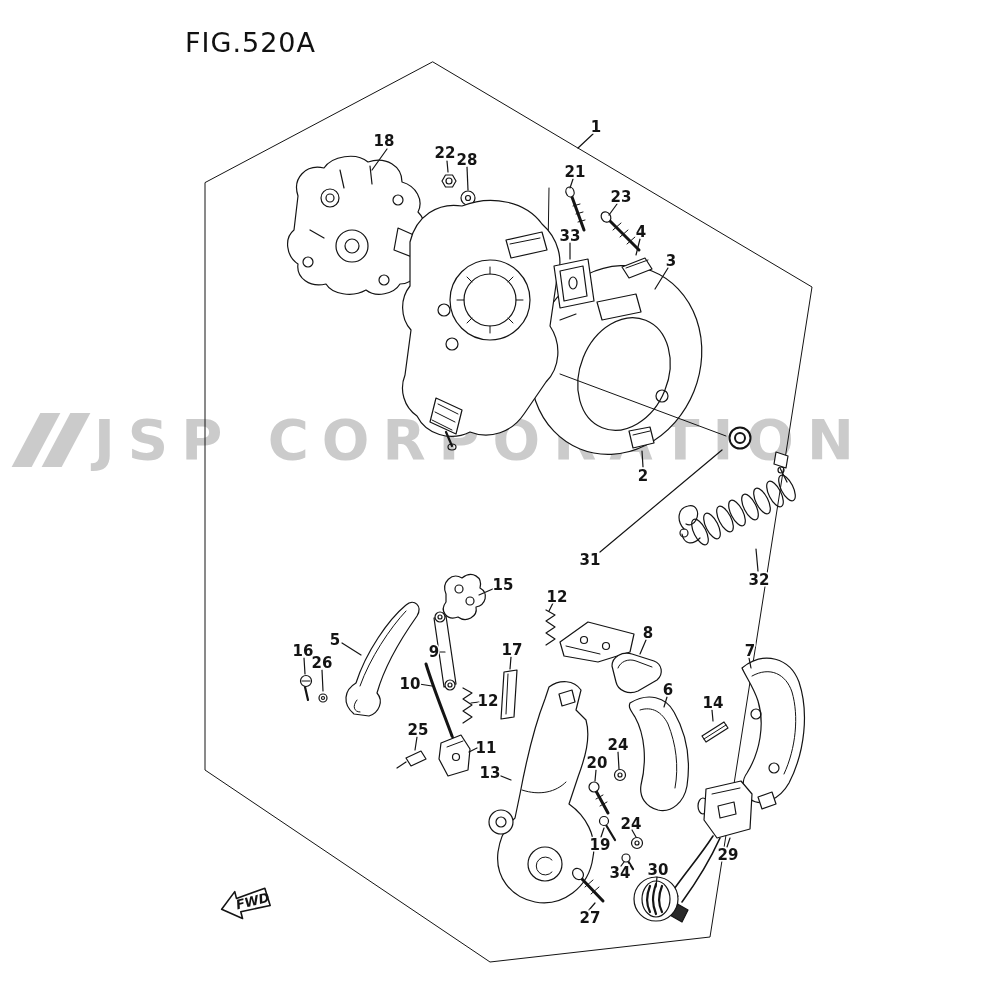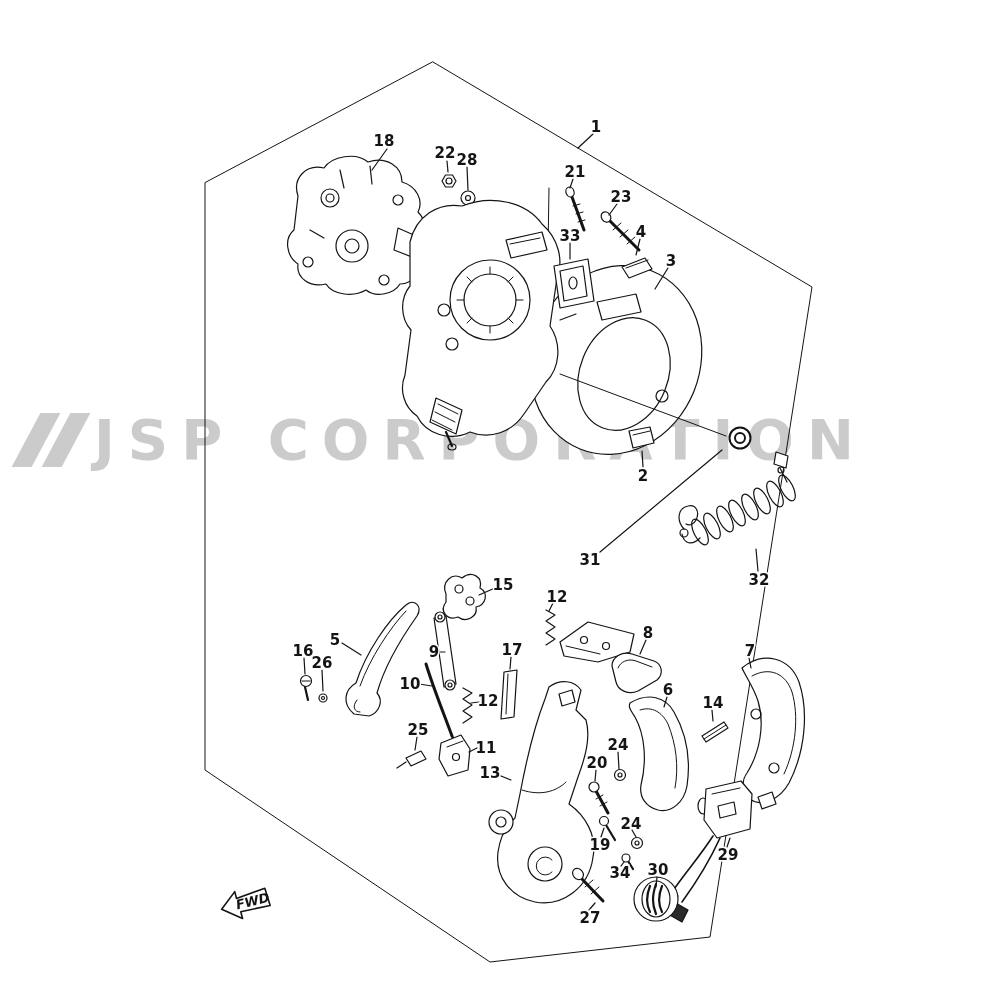--- a/index.html
+++ b/index.html
@@ -22,20 +22,21 @@
   .part-num{font-family:"DejaVu Sans","Liberation Sans",sans-serif;font-size:15px;font-weight:bold;
             fill:#141414;text-anchor:middle;stroke:#ffffff;stroke-width:3px;paint-order:stroke;}
   .fwd-text{font-family:"DejaVu Sans","Liberation Sans",sans-serif;font-size:13px;font-weight:bold;
             font-style:italic;fill:#141414;text-anchor:middle;stroke:none;}
 </style>
 </head>
 <body>
 
 <div class="canvas">
 
+  <div class="fig-title">FIG.520A</div>
 
   <div class="watermark">
     <span class="wm-logo">
         <i></i>
         <i></i>
       </span>
     <span class="wm-text">JSP CORPORATION</span>
   </div>
 
   <svg id="diagram-svg" width="1000" height="1000" viewBox="0 0 1000 1000">

